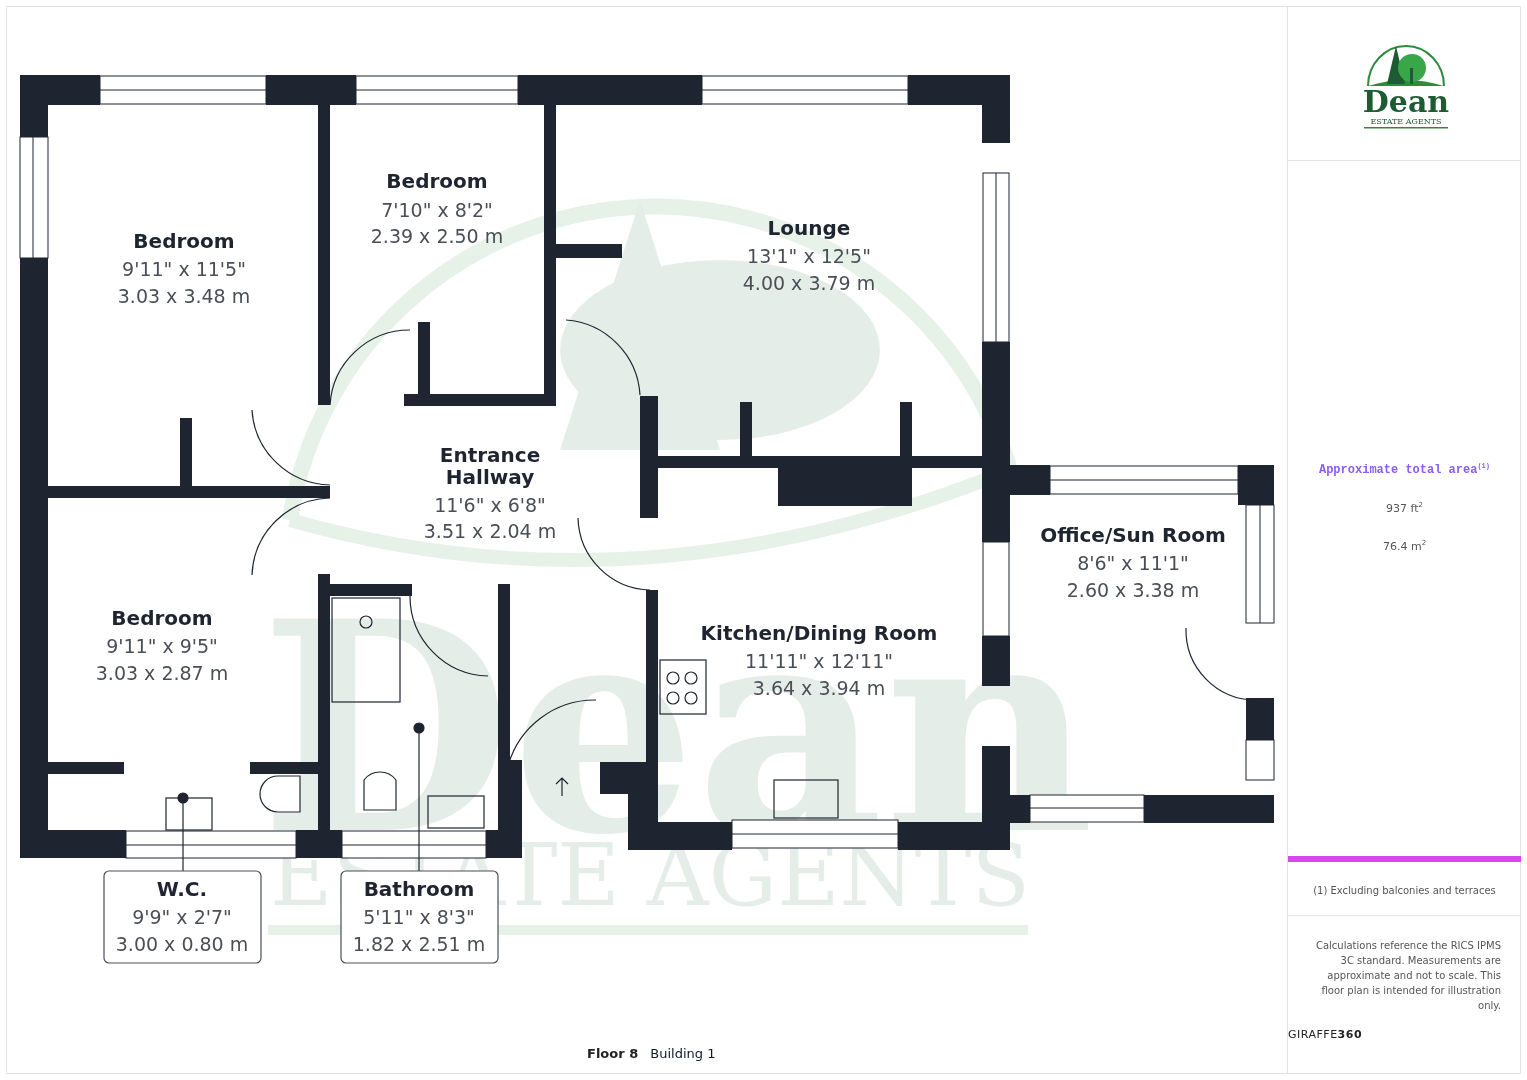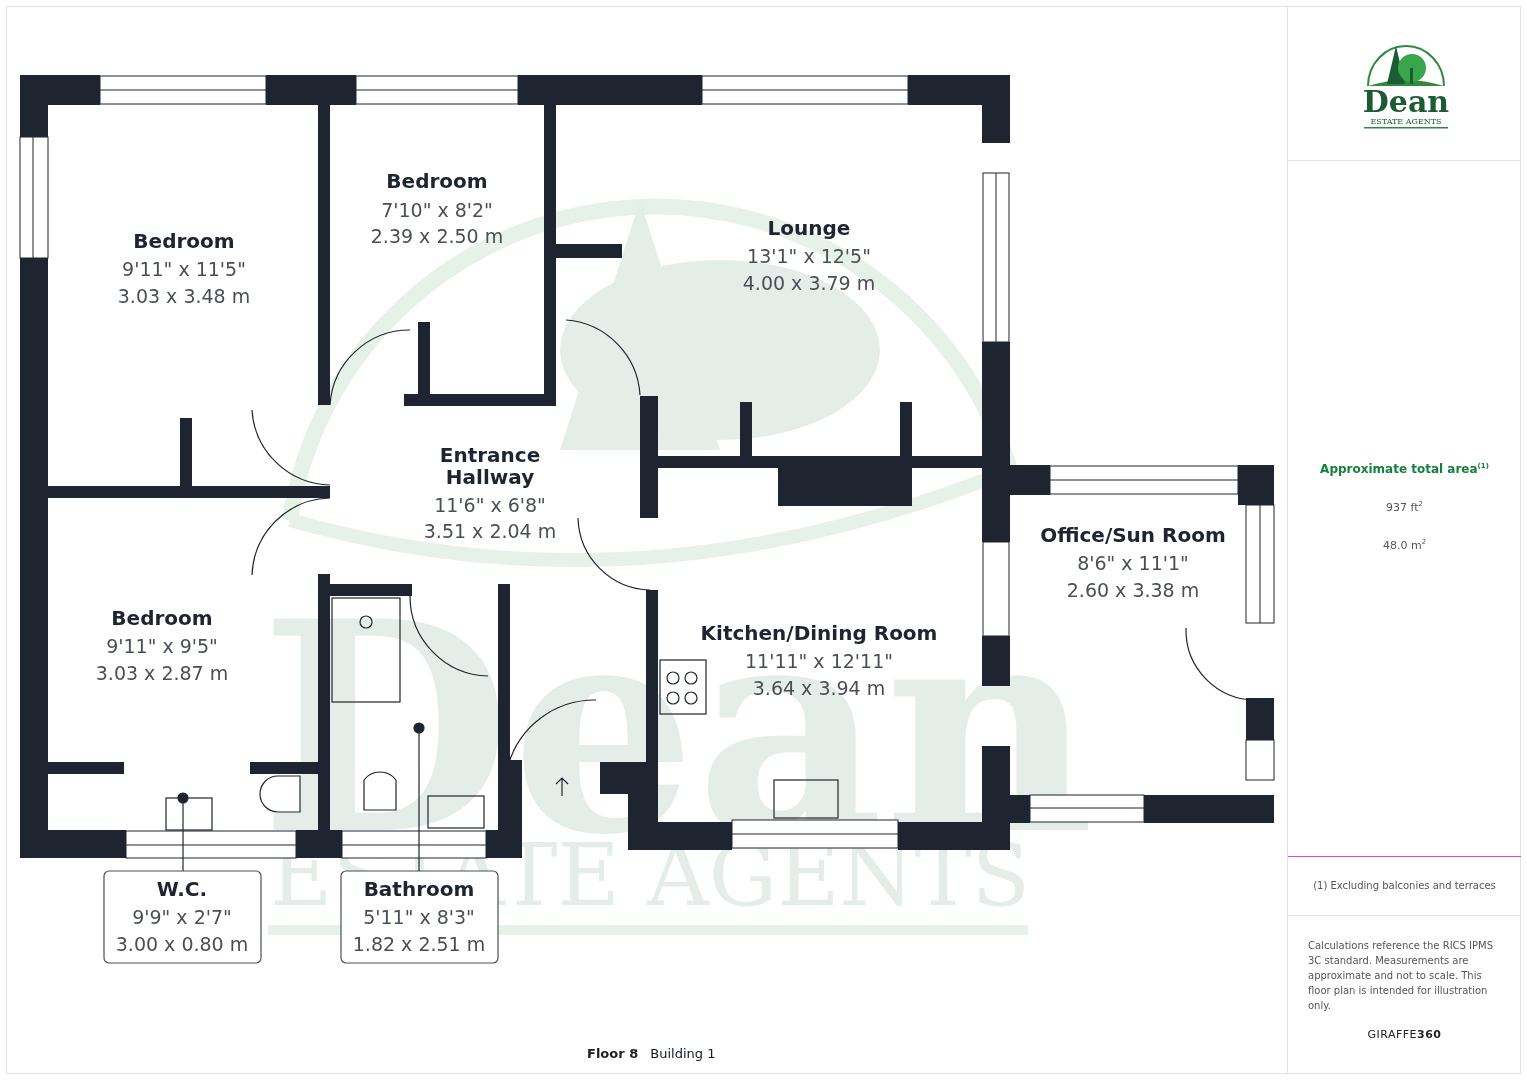--- a/index.html
+++ b/index.html
@@ -1,27 +1,27 @@
 <!DOCTYPE html>
 <html><head>
 <meta charset="utf-8">
 <style>
   html,body{margin:0;padding:0;background:#fff;}
   body{width:1527px;height:1080px;position:relative;overflow:hidden;font-family:"DejaVu Sans",sans-serif;}
   .frame{position:absolute;left:6px;top:6px;width:1515px;height:1068px;border:1px solid #e3e3e3;box-sizing:border-box;}
   .sidebar{position:absolute;left:1287px;top:6px;width:234px;height:1068px;border-left:1px solid #e3e3e3;box-sizing:border-box;}
   .sb-logo{position:absolute;left:0;top:0;width:233px;height:154px;border-bottom:1px solid #e3e3e3;}
   .sb-area{position:absolute;left:0;top:456px;width:233px;text-align:center;}
-  .sb-area .title{font-size:12px;font-weight:bold;color:#15803d;}
+  .sb-area .title{font-size:12px;font-weight:bold;color:#8b5cf6;font-family:Liberation Mono, monospace;}
   .sb-area .title sup{font-size:7px;}
   .sb-area .v{font-size:11px;color:#555;margin-top:24px;}
   .sb-area .v sup{font-size:7px;}
-  .sb-note{position:absolute;left:0;top:850px;width:233px;height:60px;border-top:1px solid #d946ef;border-bottom:1px solid #e3e3e3;box-sizing:border-box;text-align:center;font-size:10px;color:#555;line-height:58px;}
-  .sb-disc{position:absolute;left:20px;top:932px;width:193px;text-align:left;font-size:10px;color:#555;line-height:15px;}
-  .sb-brand{position:absolute;left:0;top:1022px;width:233px;text-align:center;font-size:11px;color:#222;letter-spacing:0.5px;}
+  .sb-note{position:absolute;left:0;top:850px;width:233px;height:60px;border-top:6px solid #d946ef;border-bottom:1px solid #e3e3e3;box-sizing:border-box;text-align:center;font-size:10px;color:#555;line-height:58px;}
+  .sb-disc{position:absolute;left:20px;top:932px;width:193px;text-align:right;font-size:10px;color:#555;line-height:15px;}
+  .sb-brand{position:absolute;left:0;top:1022px;width:233px;text-align:left;font-size:11px;color:#222;letter-spacing:0.5px;}
   .sb-brand b{font-weight:bold;}
   .floor-label{position:absolute;left:587px;top:1046px;font-size:13px;color:#222;}
   .floor-label .f{font-weight:bold;}
   .floor-label .b{color:#0f172a;margin-left:8px;}
   svg{position:absolute;left:0;top:0;}
   .rname{font-family:"DejaVu Sans",sans-serif;font-weight:bold;font-size:20px;fill:#1e2530;}
   .rdim{font-family:"DejaVu Sans",sans-serif;font-size:19px;fill:#4a4f57;}
 </style>
 </head>
 <body>
@@ -217,19 +217,19 @@
       <rect x="122" y="62" width="3" height="16" fill="#1d5b32"></rect>
       <text x="118" y="106" text-anchor="middle" font-family="'DejaVu Serif',serif" font-weight="bold" font-size="30" fill="#1d5b32">Dean</text>
       <text x="118" y="118" text-anchor="middle" font-family="'DejaVu Serif',serif" font-size="8" fill="#1d5b32">ESTATE AGENTS</text>
       <rect x="76" y="121" width="84" height="1.5" fill="#2e8b3e"></rect>
     </svg>
   </div>
 
   <div class="sb-area">
     <div class="title"><span>Approximate total area</span><sup>(1)</sup></div>
     <div class="v"><span>937 ft</span><sup>2</sup></div>
-    <div class="v"><span>48.0 m</span><sup>2</sup></div>
+    <div class="v"><span>76.4 m</span><sup>2</sup></div>
   </div>
 
   <div class="sb-note">(1) Excluding balconies and terraces</div>
   <div class="sb-disc">Calculations reference the RICS IPMS 3C standard. Measurements are approximate and not to scale. This floor plan is intended for illustration only.</div>
   <div class="sb-brand"><span>GIRAFFE</span><b>360</b></div>
 </div>
 
 </body></html>

